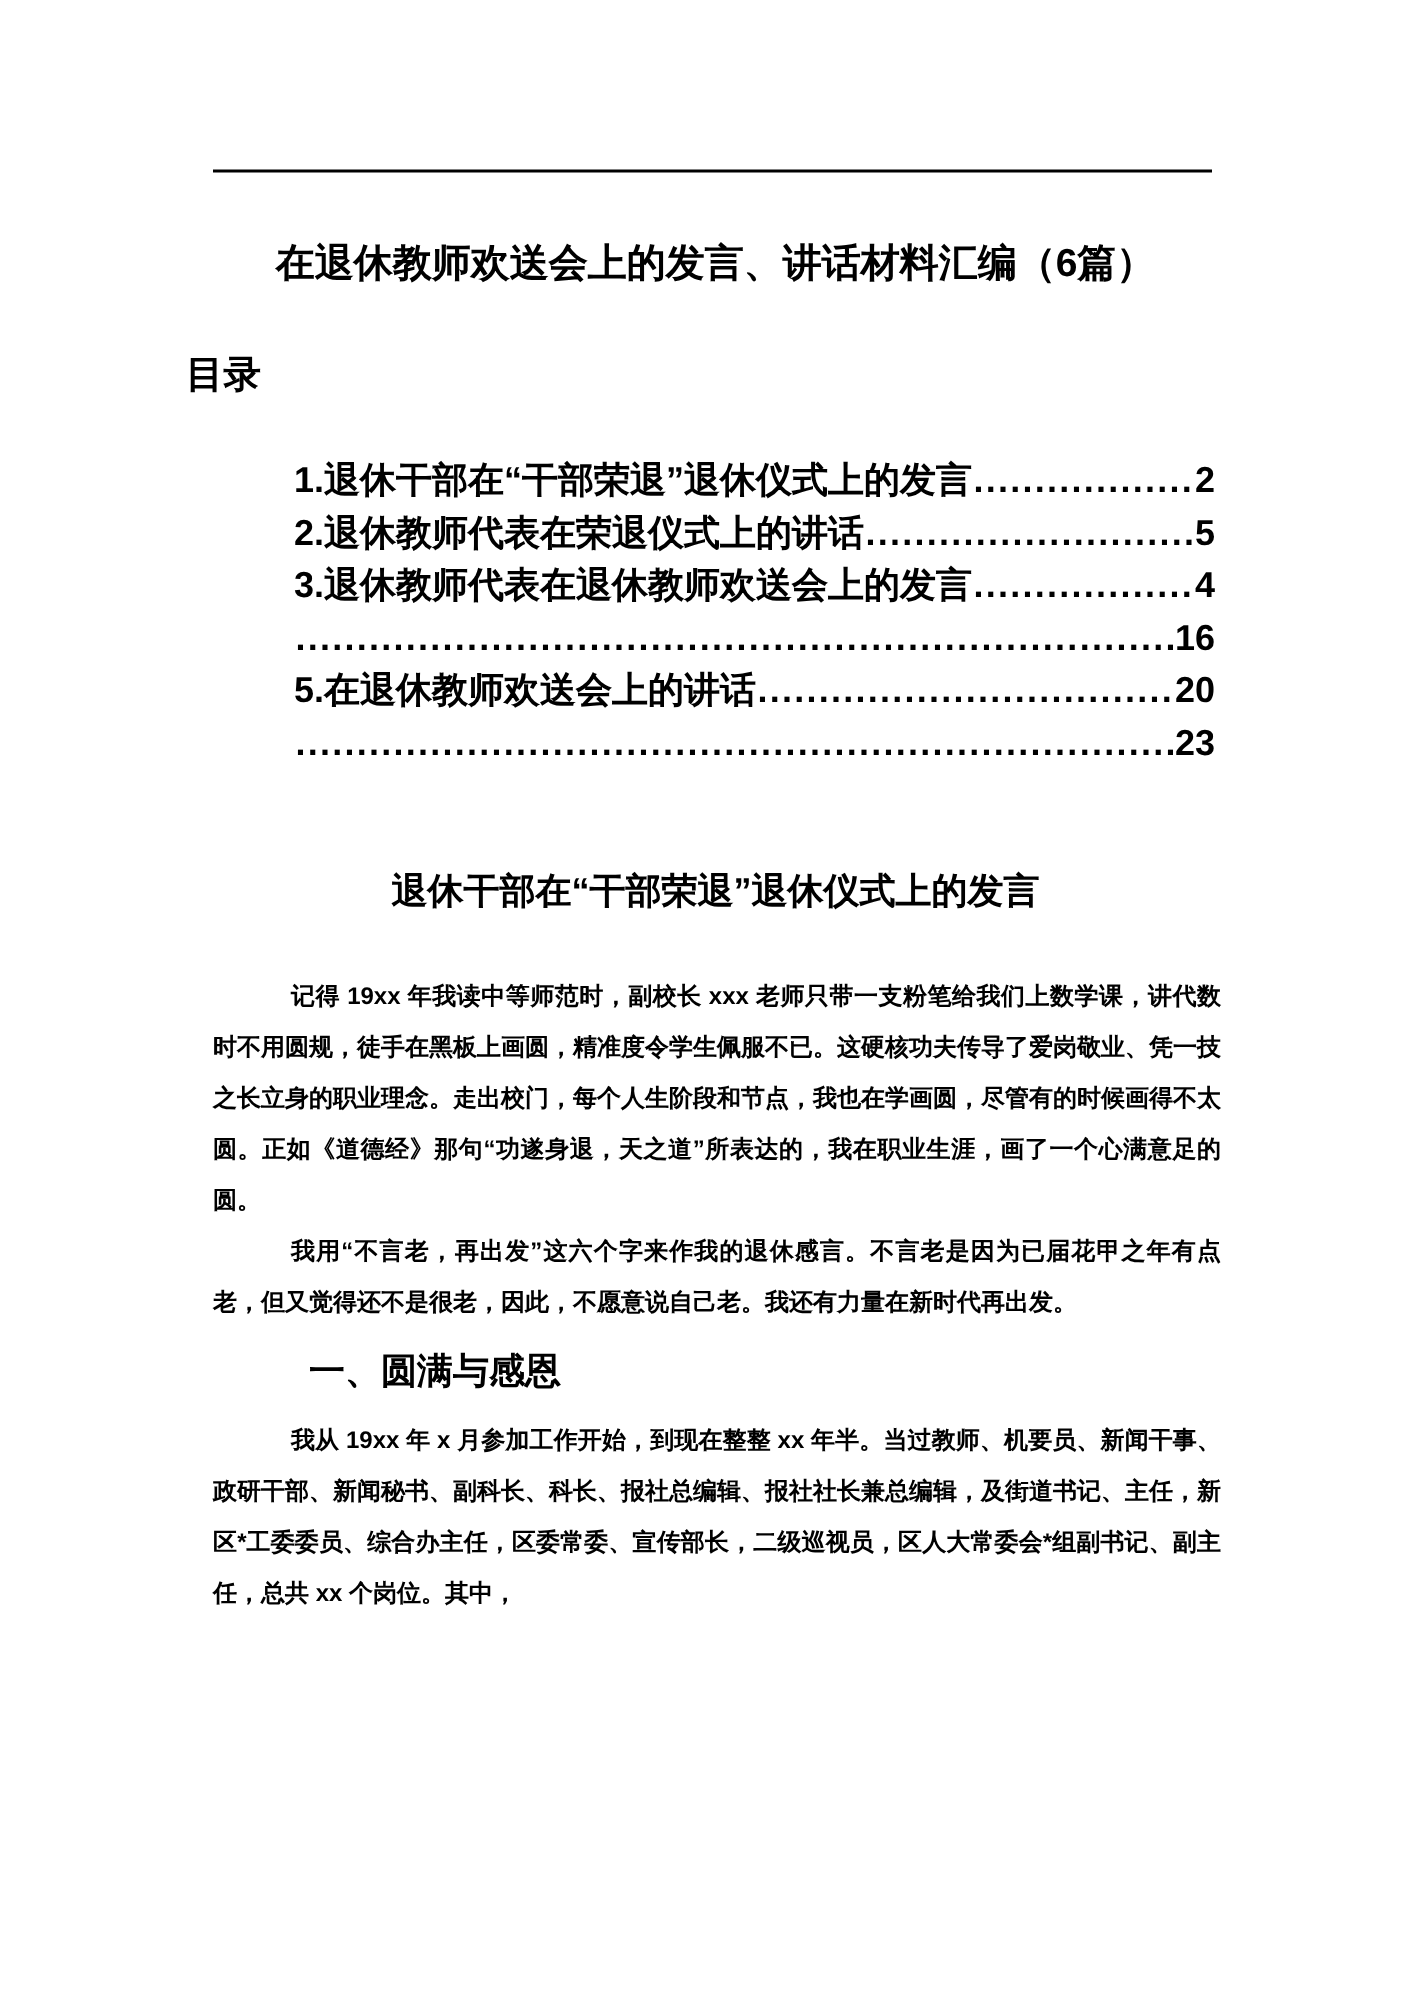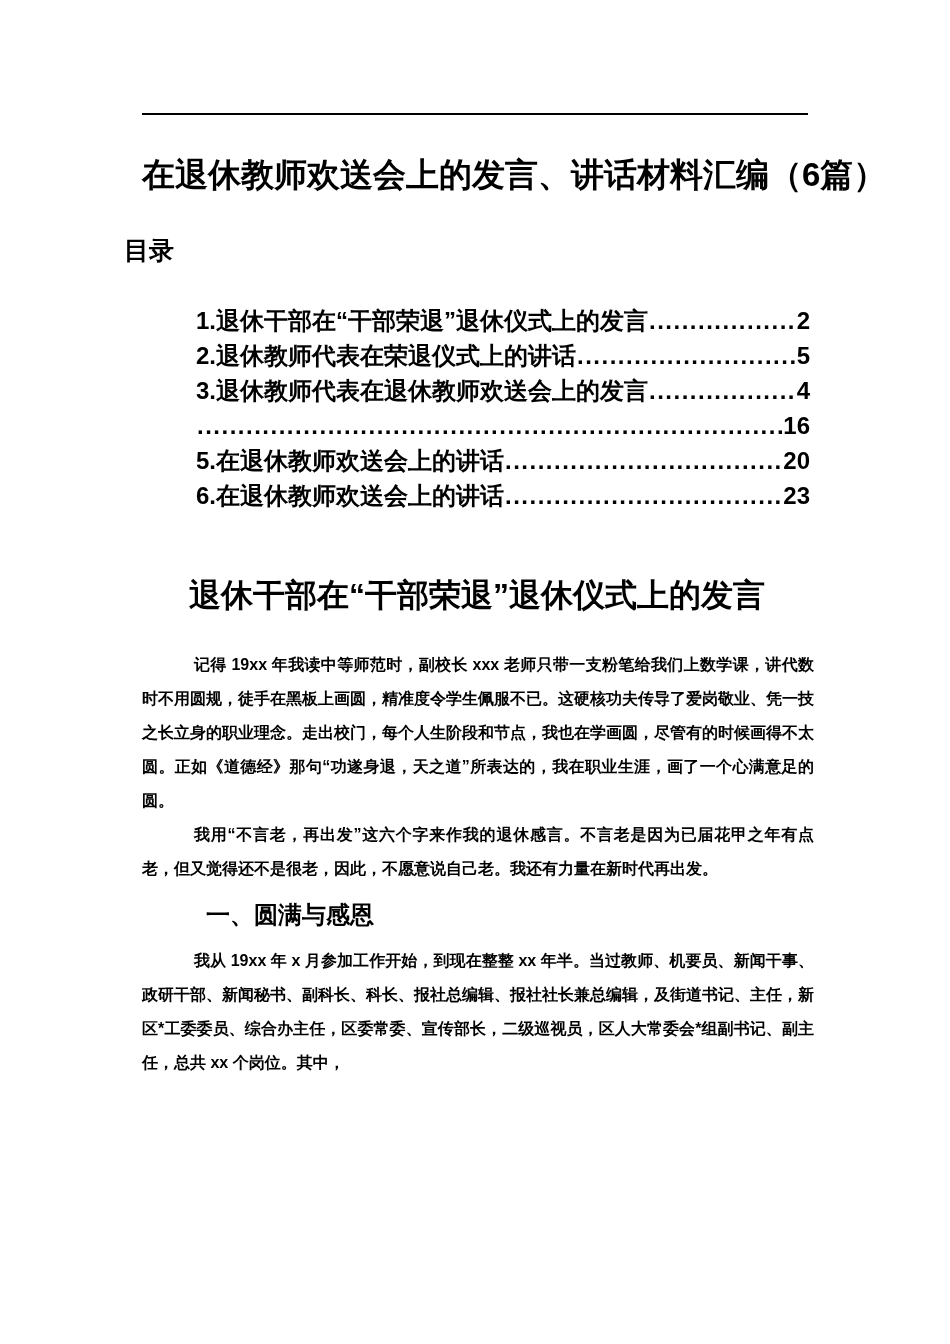--- a/index.html
+++ b/index.html
@@ -24,21 +24,21 @@
     width: 666px;
     height: 0;
     border-top: 2.5px solid #000000;
   }
   .doc-title {
     position: absolute;
     left: 142px;
     top: 157px;
     width: 670px;
     text-align: center;
-    font-size: 33px;
+    font-size: 26px;
     font-weight: 700;
     letter-spacing: 0px;
     line-height: 36px;
     white-space: nowrap;
   }
   .toc-heading {
     position: absolute;
     left: 124px;
     top: 232px;
     width: 670px;
@@ -75,21 +75,21 @@
   }
   .toc-page {
     flex: 0 0 auto;
   }
   .article-title {
     position: absolute;
     left: 142px;
     top: 578px;
     width: 670px;
     text-align: center;
-    font-size: 32px;
+    font-size: 24px;
     font-weight: 700;
     line-height: 34px;
     white-space: nowrap;
   }
   .body-block {
     position: absolute;
     left: 142px;
     top: 648px;
     width: 672px;
   }
@@ -148,21 +148,20 @@
       <span class="toc-page">16</span>
     </div>
 
     <div class="toc-item">
       <span class="toc-label">5.在退休教师欢送会上的讲话</span>
       <span class="toc-leader">................................................................................................................................</span>
       <span class="toc-page">20</span>
     </div>
 
     <div class="toc-item">
-      <span class="toc-label">6.在退休教师欢送会上的讲话</span>
       <span class="toc-leader">................................................................................................................................</span>
       <span class="toc-page">23</span>
     </div>
 
   </div>
 
   <div class="article-title">退休干部在“干部荣退”退休仪式上的发言</div>
 
   <div class="body-block">
     <p class="para">记得 19xx 年我读中等师范时，副校长 xxx 老师只带一支粉笔给我们上数学课，讲代数时不用圆规，徒手在黑板上画圆，精准度令学生佩服不已。这硬核功夫传导了爱岗敬业、凭一技之长立身的职业理念。走出校门，每个人生阶段和节点，我也在学画圆，尽管有的时候画得不太圆。正如《道德经》那句“功遂身退，天之道”所表达的，我在职业生涯，画了一个心满意足的圆。</p>

